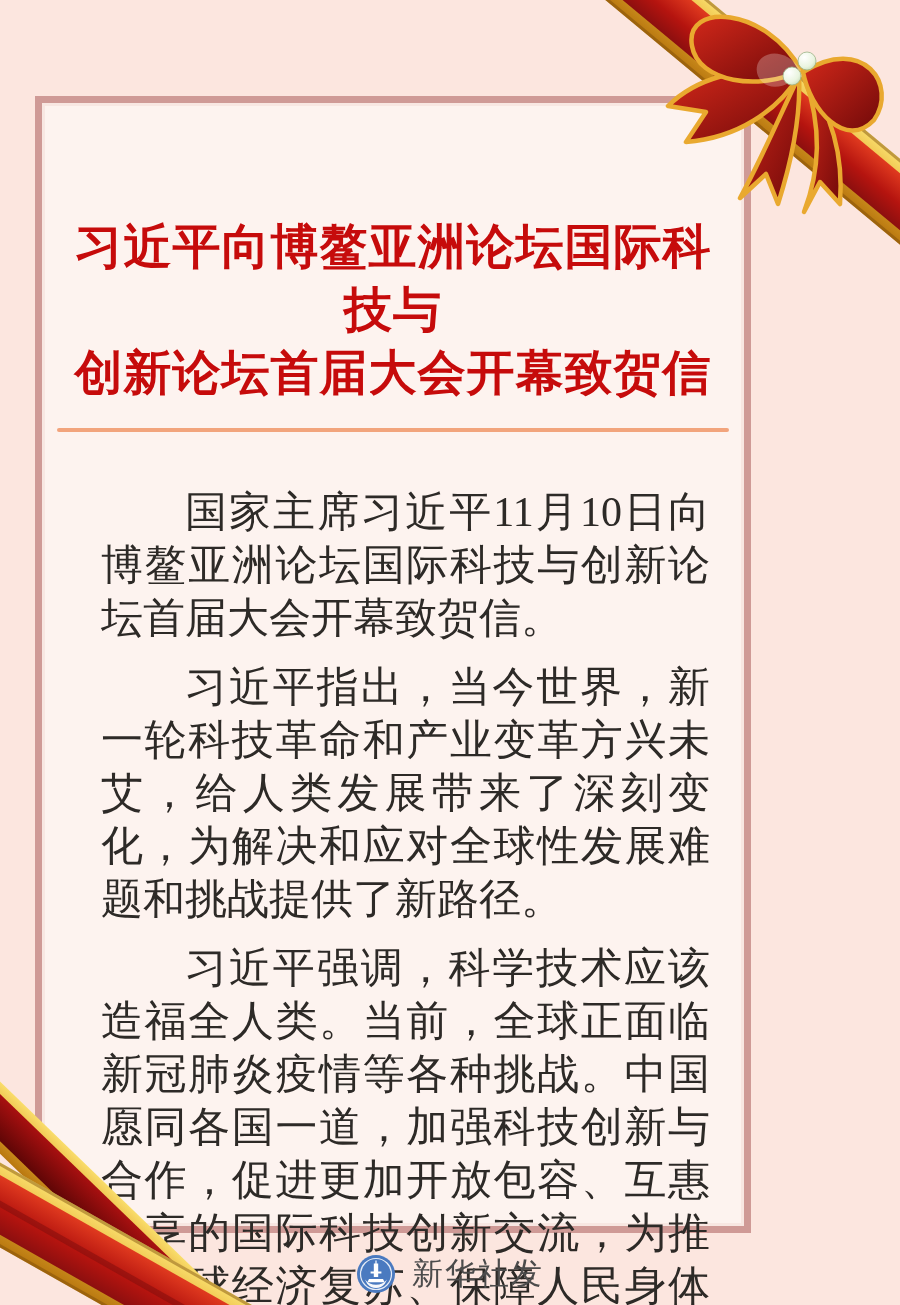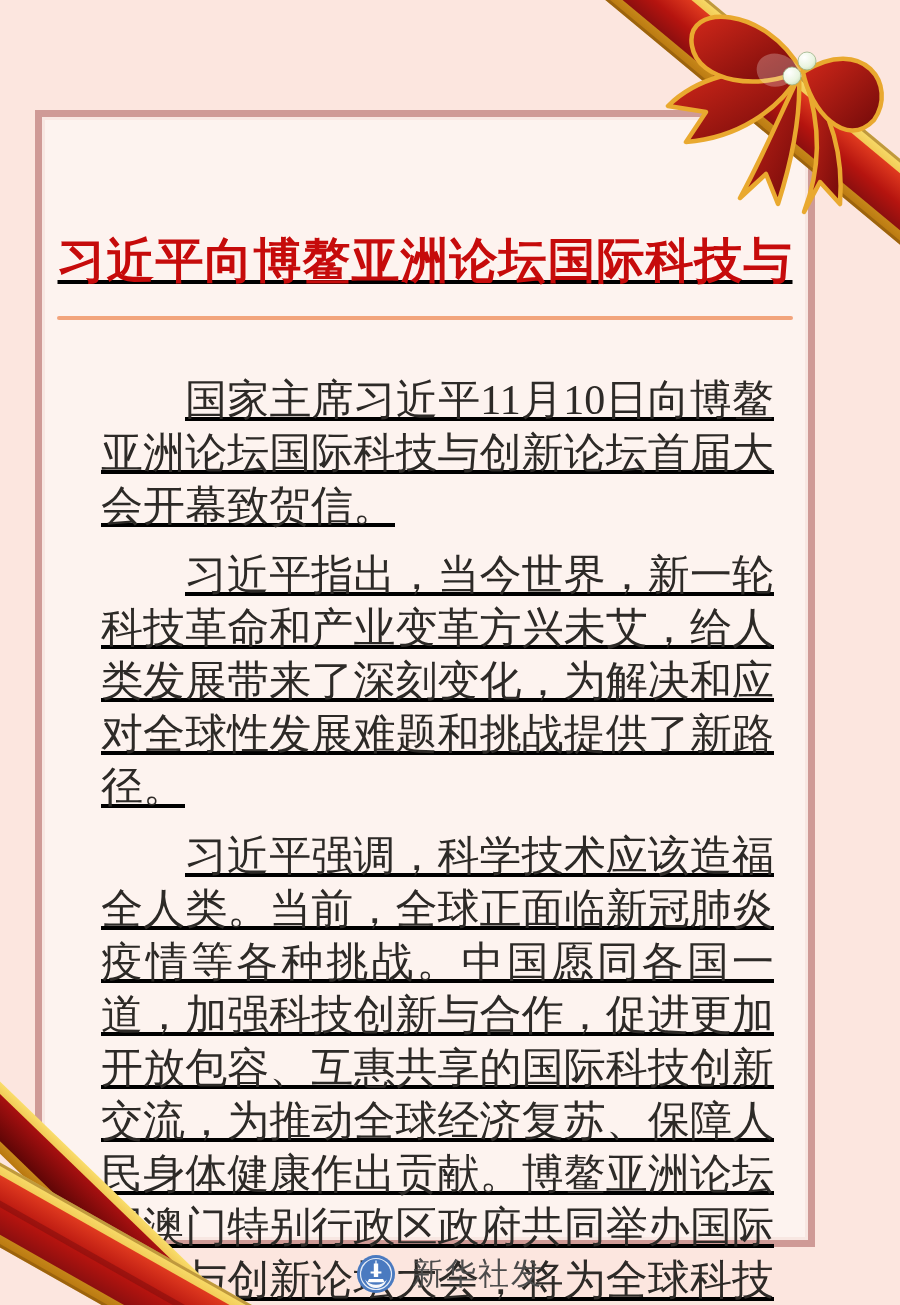--- a/index.html
+++ b/index.html
@@ -7,26 +7,25 @@
     --divider-orange:#f2a47c; --title-red:#c60b0b; --body-text:#2d2a27;
     --logo-blue:#4a7ac0; --credit-text:#4c4c4c;
   }
   html,body{margin:0;padding:0;}
   .canvas{
     position:relative; width:900px; height:1305px; overflow:hidden;
     background:var(--outer-bg);
     font-family:"Liberation Serif","DejaVu Serif",serif;
   }
   .card{
-    position:absolute; left:35px; top:110px; width:780px; height:1137px;
+    position:absolute; left:35px; top:96px; width:716px; height:1137px;
     box-sizing:border-box; border:7px solid var(--frame-rose);
     background:var(--card-bg);
     box-shadow: inset 0 0 0 3px #f8e7e2;
     z-index:1;
-    text-decoration:underline;
   }
   .title{
     margin:112px 10px 0; text-align:center; color:var(--title-red);
     font-weight:bold; font-size:48px; line-height:63px; letter-spacing:1px;
   }
   .title span{display:block;}
   .divider{
     height:4px; margin:24px 15px 0; background:var(--divider-orange);
     border-radius:2px;
   }
@@ -46,20 +45,21 @@
   .credit{font-size:31px; color:var(--credit-text); letter-spacing:2px;}
 </style>
 </head>
 <body>
 
 <div class="canvas">
 
   <div class="card">
     <h1 class="title">
       <span>习近平向博鳌亚洲论坛国际科技与</span>
+      <span>创新论坛首届大会开幕致贺信</span>
     </h1>
     <div class="divider"></div>
     <div class="article">
       <p>国家主席习近平11月10日向博鳌亚洲论坛国际科技与创新论坛首届大会开幕致贺信。</p>
       <p>习近平指出，当今世界，新一轮科技革命和产业变革方兴未艾，给人类发展带来了深刻变化，为解决和应对全球性发展难题和挑战提供了新路径。</p>
       <p>习近平强调，科学技术应该造福全人类。当前，全球正面临新冠肺炎疫情等各种挑战。中国愿同各国一道，加强科技创新与合作，促进更加开放包容、互惠共享的国际科技创新交流，为推动全球经济复苏、保障人民身体健康作出贡献。博鳌亚洲论坛同澳门特别行政区政府共同举办国际科技与创新论坛大会，将为全球科技创新提供交流合作的重要平台。希望大会围绕“创新赋能可持续发展”这一主题，集思广益，增进共识，促进合作，使科技创新更好造福各国人民。</p>
     </div>
   </div>
 
   <svg class="deco deco-bow" width="320" height="330" viewBox="0 0 320 330">

